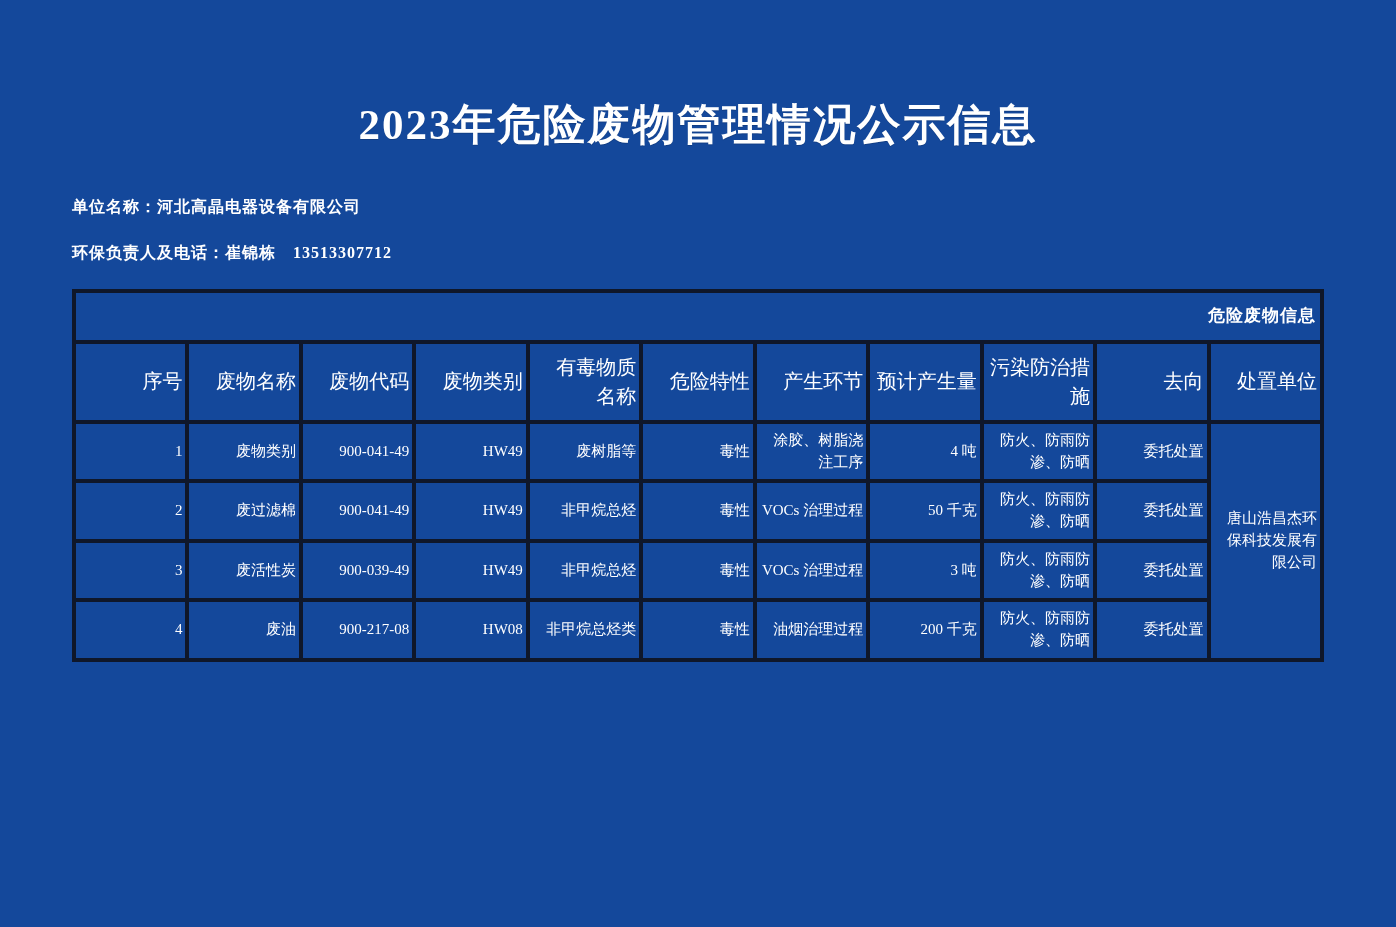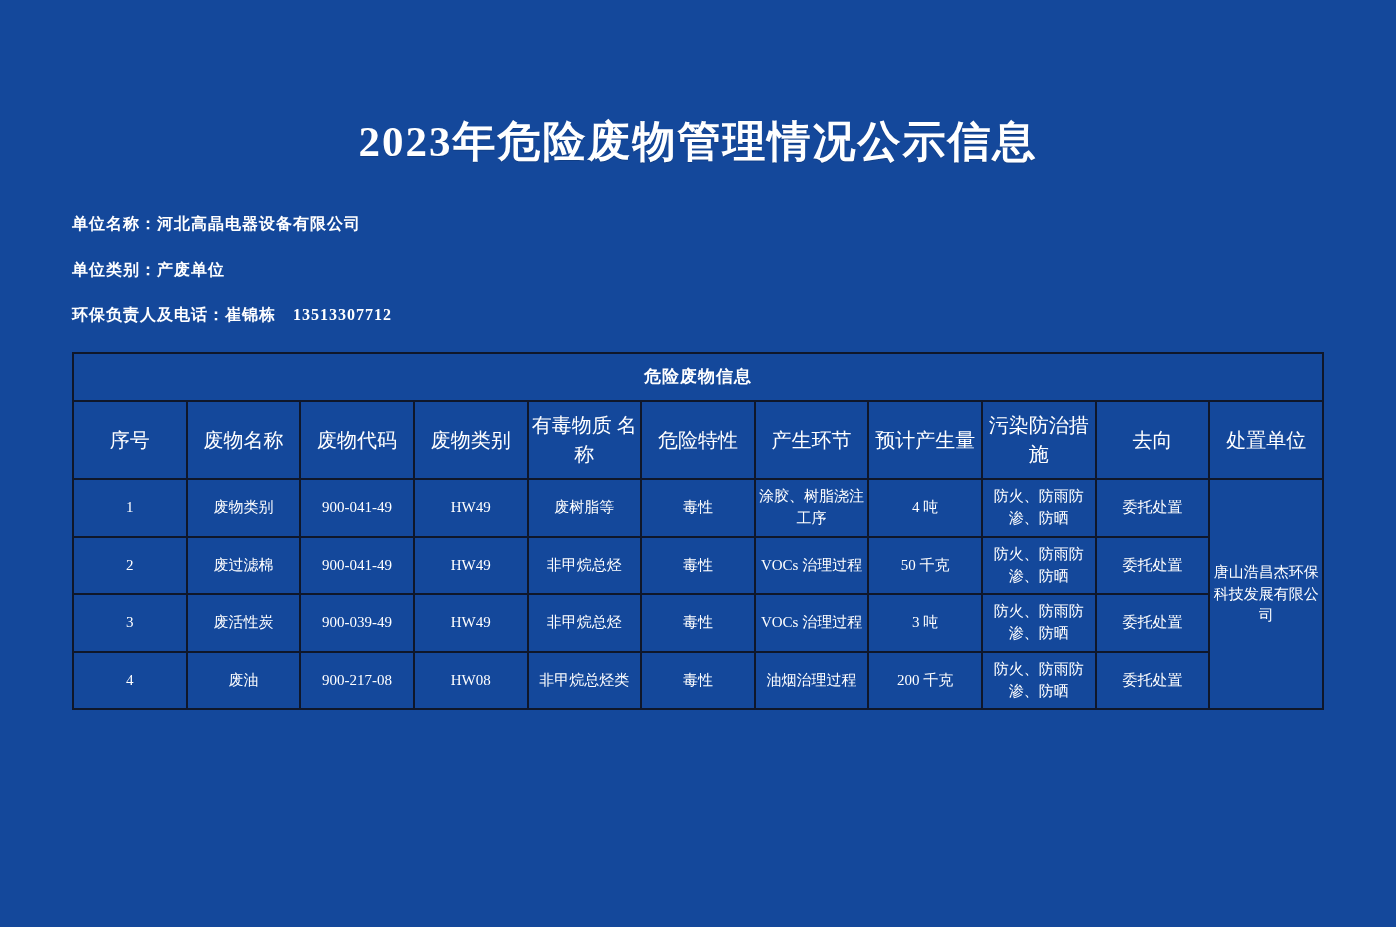--- a/index.html
+++ b/index.html
@@ -12,21 +12,21 @@
     background: #14489b;
     font-family: "Liberation Serif", "DejaVu Serif", serif;
     color: #ffffff;
     overflow: hidden;
   }
   .page {
     position: relative;
     width: 1396px;
     height: 772px;
     box-sizing: border-box;
-    padding: 17px 72px;
+    padding: 0 72px;
   }
   .doc-title {
     text-align: center;
     font-size: 43px;
     font-weight: bold;
     letter-spacing: 2px;
     margin: 0;
     padding-top: 96px;
     color: #ffffff;
     text-shadow: 0 1px 0 rgba(0,0,0,0.15);
@@ -48,22 +48,22 @@
     margin-top: 12px;
   }
   table.hw {
     width: 100%;
     border-collapse: collapse;
     table-layout: fixed;
     font-size: 15px;
     color: #ffffff;
   }
   table.hw th, table.hw td {
-    border: 2px solid #0f172a;
-    text-align: center;
+    border: 4px solid #0f172a;
+    text-align: right;
     vertical-align: middle;
     padding: 6px 3px;
     line-height: 1.45;
     font-weight: normal;
   }
   table.hw thead th.section-title {
     font-size: 17px;
     font-weight: bold;
     padding: 11px 4px;
     letter-spacing: 1px;
@@ -89,21 +89,20 @@
 </style>
 </head>
 <body>
 
 <div class="page">
 
   <h1 class="doc-title">2023年危险废物管理情况公示信息</h1>
 
   <ul class="meta-list">
     <li class="meta-row">单位名称：河北高晶电器设备有限公司</li>
-    <li class="meta-row">单位类别：产废单位</li>
     <li class="meta-row">环保负责人及电话：崔锦栋　13513307712</li>
   </ul>
 
   <div class="table-wrap">
     <table class="hw">
       <thead>
         <tr>
           <th class="section-title" colspan="11">危险废物信息</th>
         </tr>
         <tr class="col-head">

